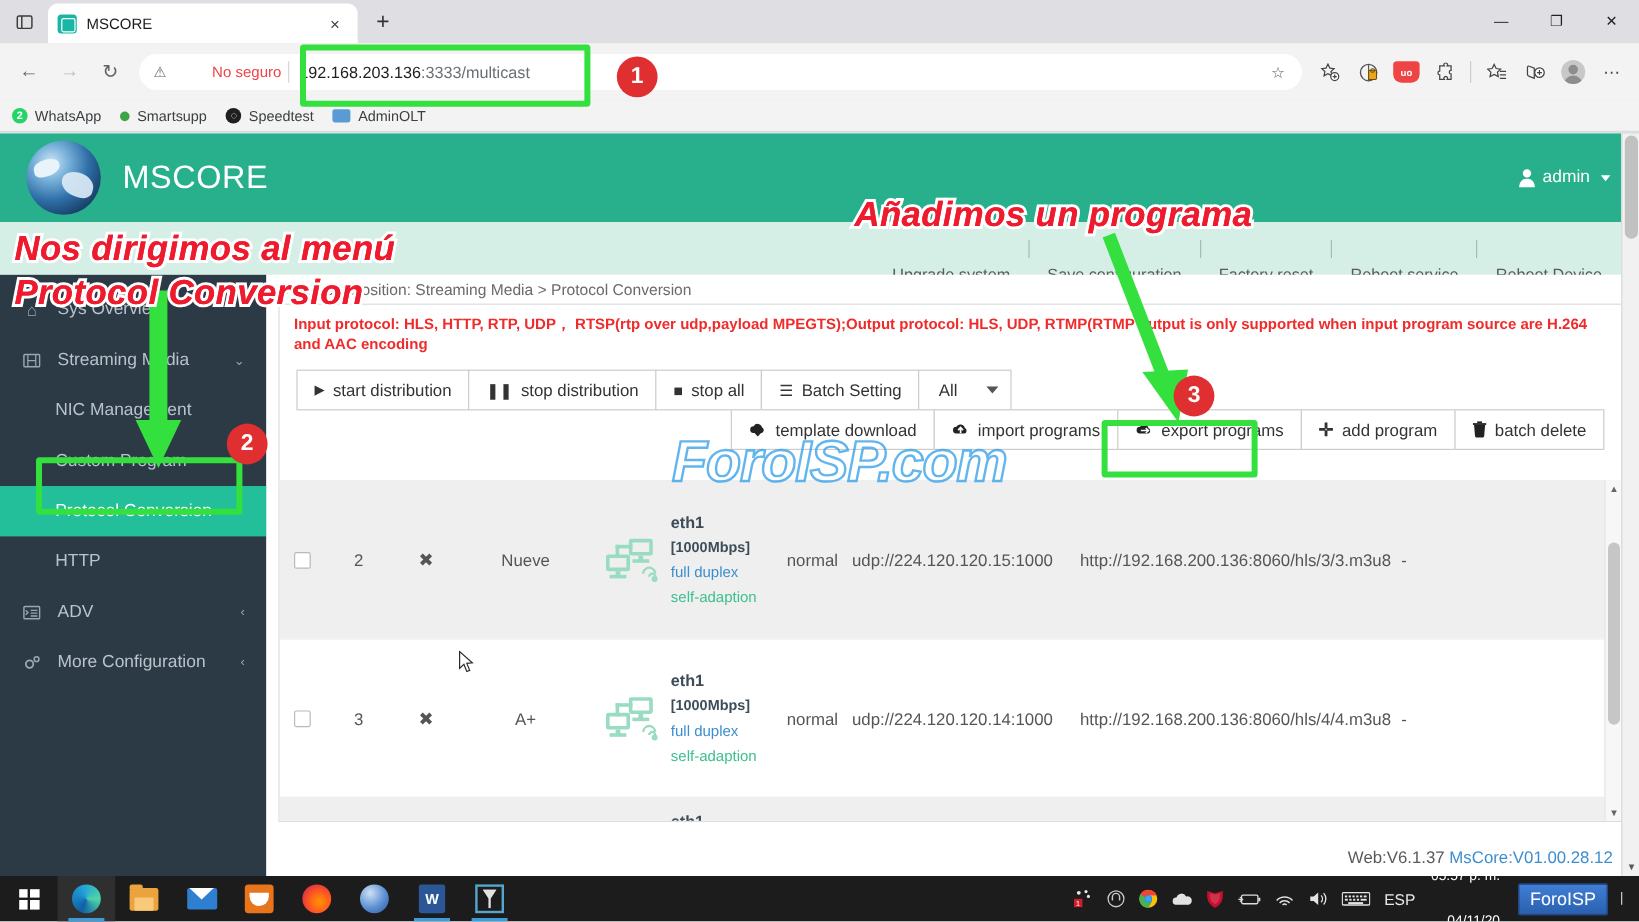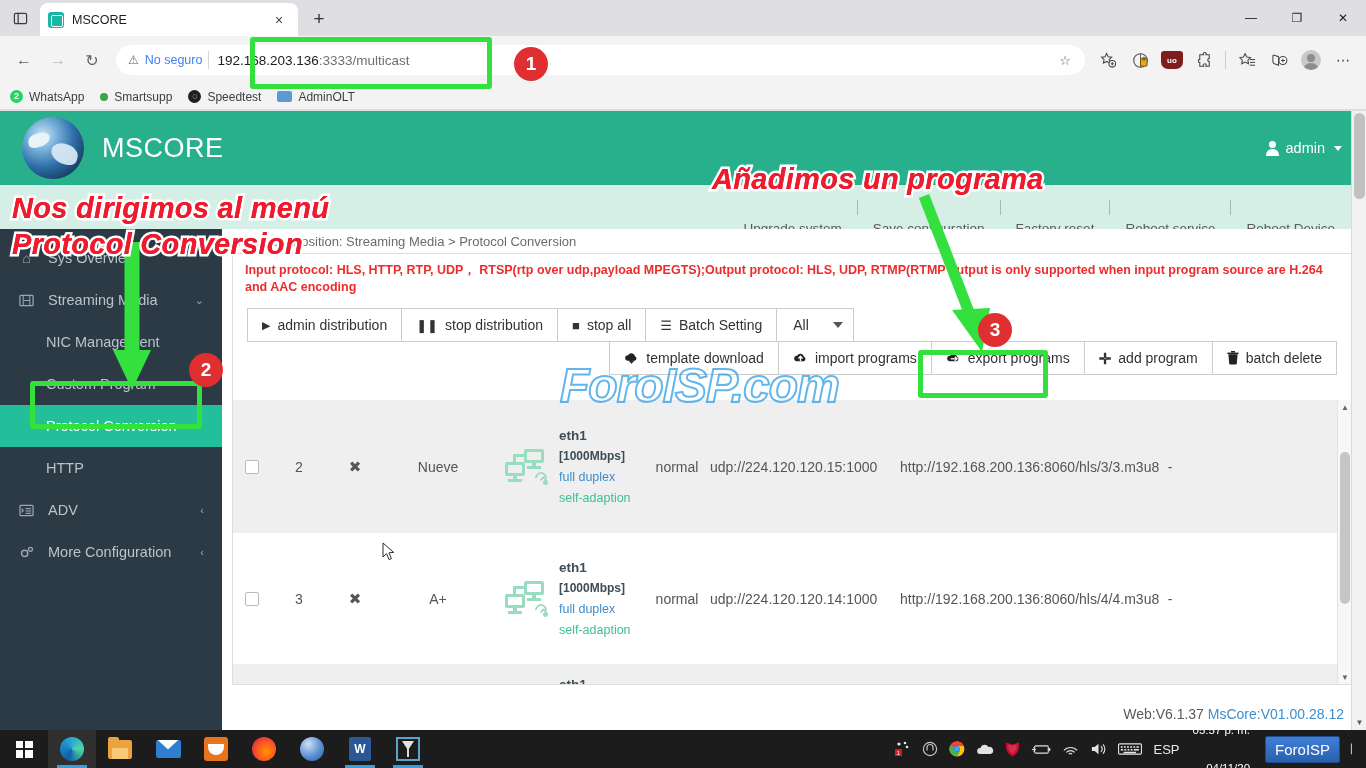--- a/index.html
+++ b/index.html
@@ -29,29 +29,29 @@
   .win-btn { width:46px; height:36px; display:flex; align-items:center; justify-content:center; font-size:12px; color:#222; }
 
   .navbar { height:48px; background:#f3f3f3; display:flex; align-items:center; padding:0 8px; gap:2px; position:relative; }
   .nav-icon { width:32px; height:32px; display:flex; align-items:center; justify-content:center; color:#5f6368; font-size:16px; border-radius:50%; }
   .nav-icon.disabled { color:#bdbdbd; }
   .omnibox {
     flex:1; height:30px; background:#fff; border-radius:16px; display:flex; align-items:center;
     padding:0 8px 0 12px; margin:0 6px; gap:6px; position:relative; font-size:13px; color:#3c4043;
   }
   .warn-ico { font-size:12px; color:#5f6368; }
-  .notsecure { font-size:12.5px; color:#3b82f6; white-space:nowrap; }
+  .notsecure { font-size:12.5px; color:#ef4444; white-space:nowrap;margin-left:32px; }
   .url-wrap { flex:1; display:flex; align-items:center; gap:0; padding-left:8px; border-left:1px solid #d6d6d6; height:18px; }
   .url-main { color:#202124; font-size:13.5px; }
   .url-dim { color:#6b6f74; font-size:13.5px; }
   .omni-star { width:24px; height:24px; display:flex; align-items:center; justify-content:center; color:#5f6368; font-size:13px; }
   .nav-right { display:flex; align-items:center; gap:2px; }
   .nr-ico { width:30px; height:30px; display:flex; align-items:center; justify-content:center; font-size:14px; color:#444; position:relative; }
   .nr-sep { width:1px; height:18px; background:#cdcdcd; margin:0 4px; }
-  .ubo { width:22px; height:18px; background:#7f1d1d; border-radius:3px 3px 7px 7px; display:flex; align-items:center; justify-content:center; color:#fff; font-size:8px; font-weight:bold; }
+  .ubo { width:22px; height:18px; background:#ef4444; border-radius:3px 3px 7px 7px; display:flex; align-items:center; justify-content:center; color:#fff; font-size:8px; font-weight:bold; }
   .avatar-ico { width:20px; height:20px; border-radius:50%; background:#c8c8c8; position:relative; overflow:hidden; }
   .avatar-ico:before { content:""; position:absolute; left:6px; top:3.5px; width:8px; height:8px; border-radius:50%; background:#8d8d8d; }
   .avatar-ico:after { content:""; position:absolute; left:2px; top:13px; width:16px; height:10px; border-radius:8px 8px 0 0; background:#8d8d8d; }
 
   .bookmarks { height:26px; background:#f3f3f3; display:flex; align-items:center; padding:0 10px; gap:16px; border-bottom:1px solid #dadce0; }
   .bm { display:flex; align-items:center; gap:6px; font-size:12px; color:#3c4043; }
   .bm-dot { width:13px; height:13px; border-radius:50%; display:inline-block; }
   .bm-wa { background:#25d366; color:#fff; font-size:9px; text-align:center; line-height:13px; font-weight:bold; }
   .bm-sm { background:#3fa445; width:8px; height:8px; }
   .bm-sp { background:#1f1f1f; color:#fff; font-size:9px; text-align:center; line-height:13px; }
@@ -403,21 +403,21 @@
           <span>Current Position:  Streaming Media  &gt;  Protocol Conversion</span>
         </div>
 
         <div class="panel">
           <div class="warn-note">Input protocol: HLS, HTTP, RTP, UDP， RTSP(rtp over udp,payload MPEGTS);Output protocol: HLS, UDP, RTMP(RTMP output is only supported when input program source are H.264 and AAC encoding</div>
 
           <div class="toolbar">
             <div class="btn-group">
               <button class="btn">
                 <span class="ico ico-play">▶</span>
-                <span>admin distribution</span>
+                <span>start distribution</span>
               </button>
               <button class="btn">
                 <span class="ico">❚❚</span>
                 <span>stop distribution</span>
               </button>
               <button class="btn">
                 <span class="ico">■</span>
                 <span>stop all</span>
               </button>
               <button class="btn">

